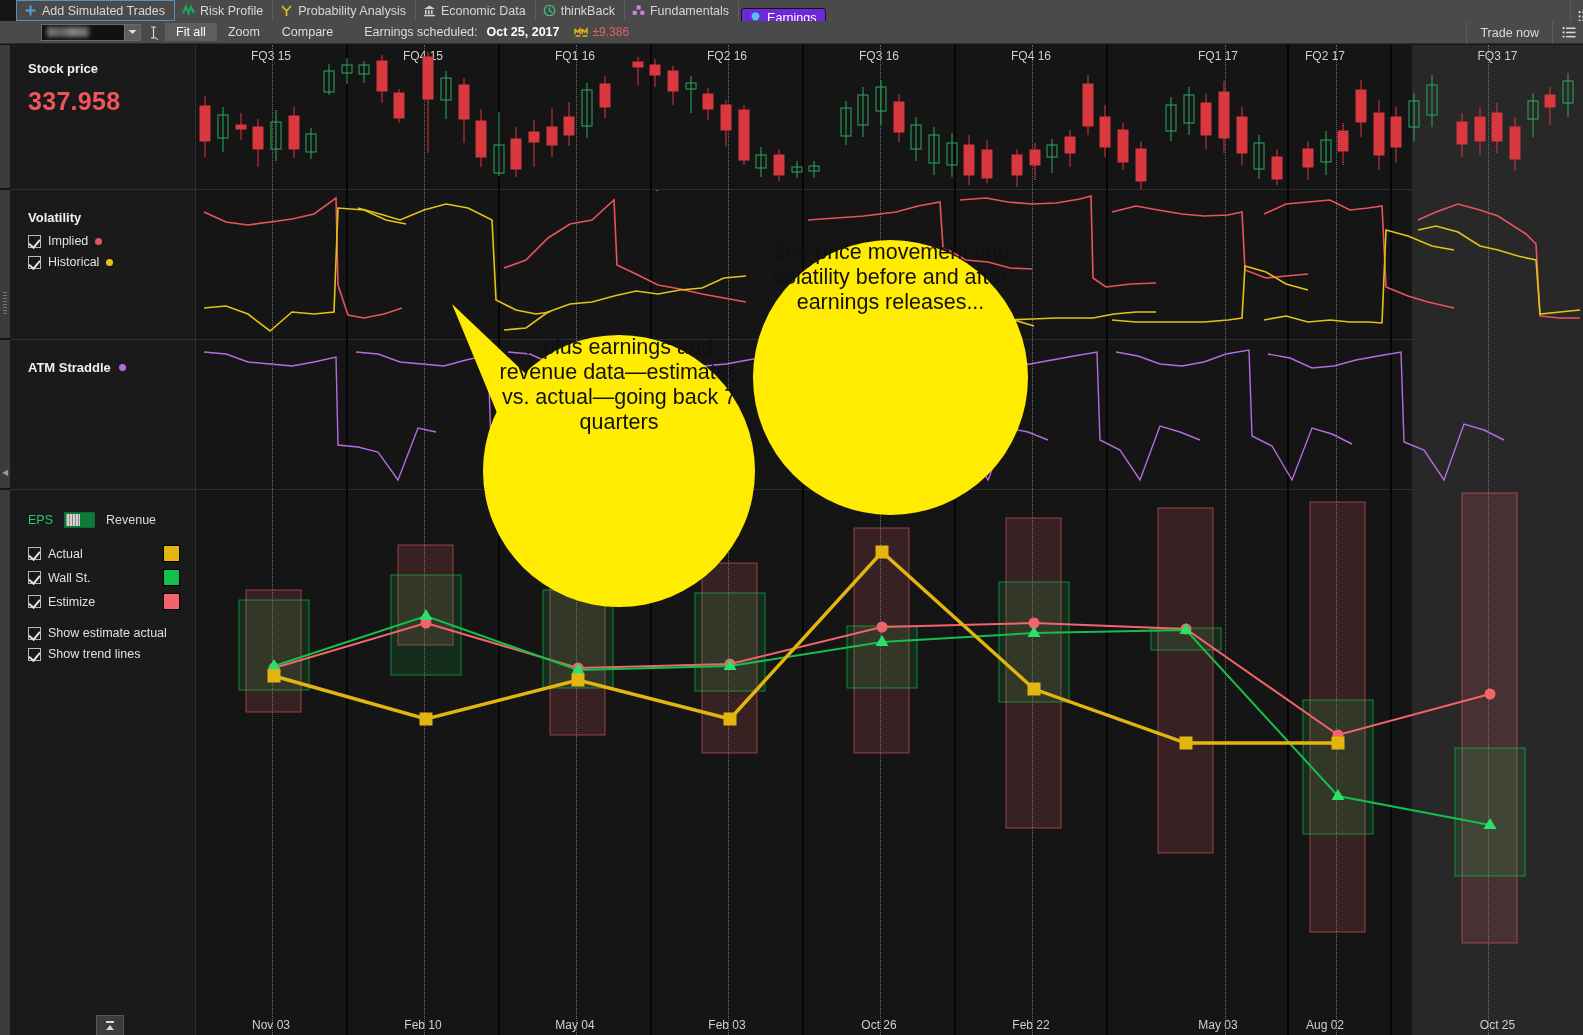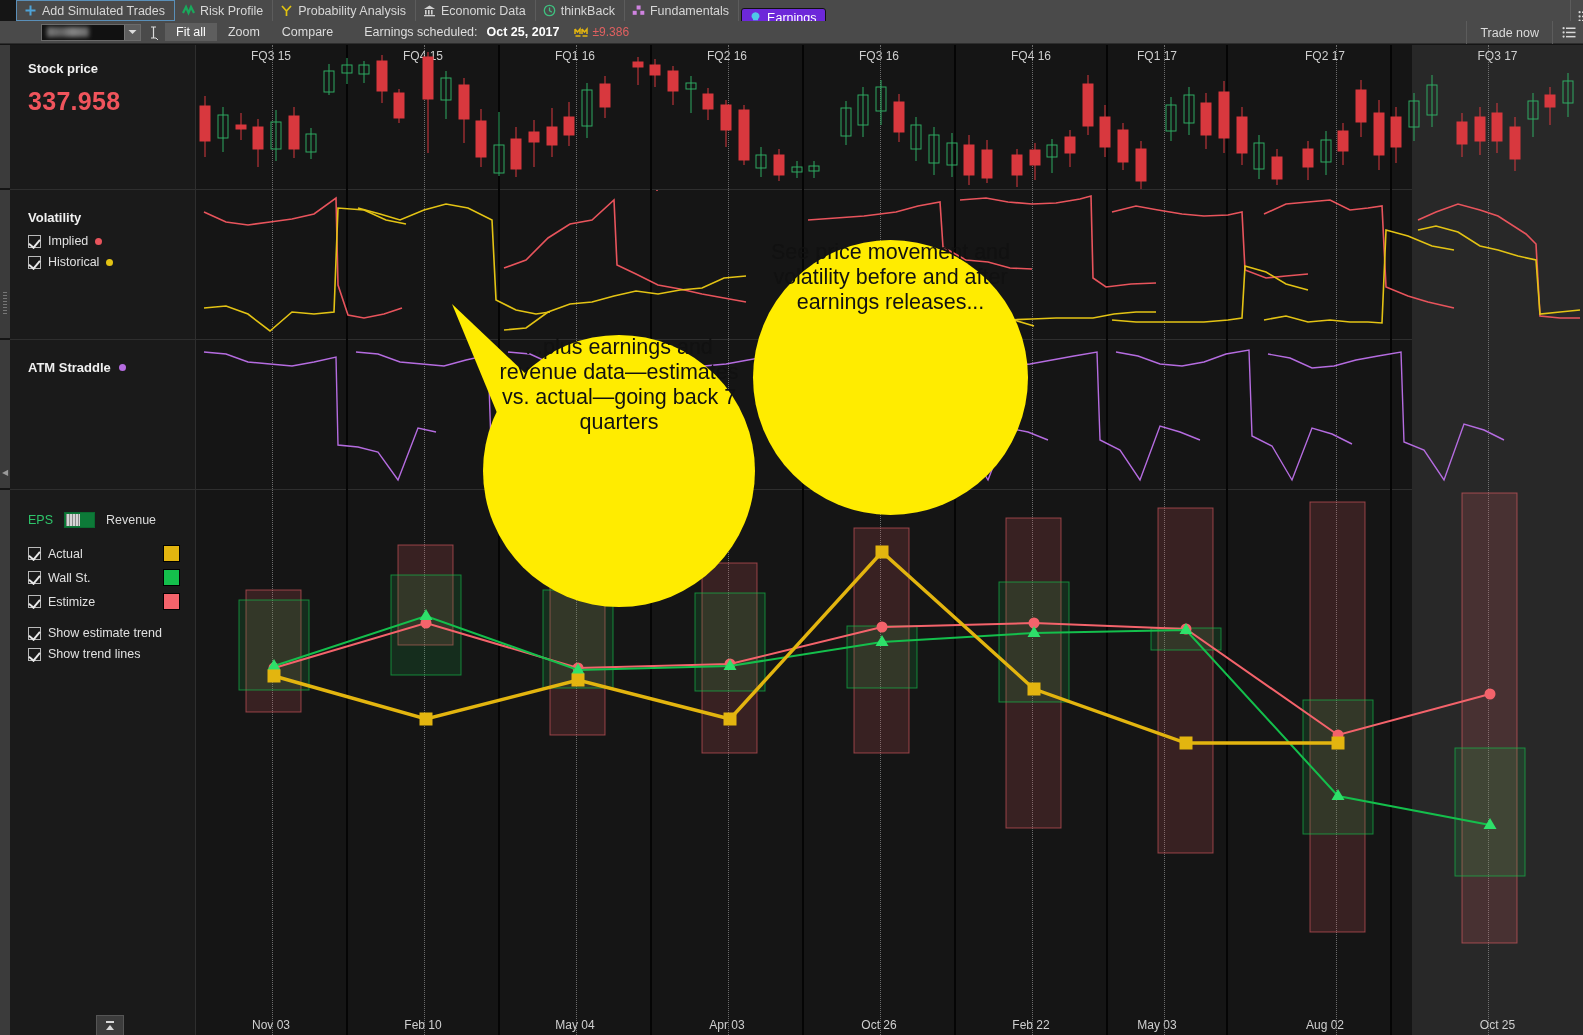--- a/index.html
+++ b/index.html
@@ -334,21 +334,21 @@
           <div class="chk-row" style="width:152px;">
             <span class="chk"></span>
             <span class="chk-lbl" style="flex:1">Estimize</span>
             <span class="swatch" style="background:#f4636b"></span>
           </div>
         </div>
 
         <div style="margin-top:16px;">
           <div class="chk-row">
             <span class="chk"></span>
-            <span class="chk-lbl">Show estimate trend</span>
+            <span class="chk-lbl">Show estimate actual</span>
           </div>
           <div class="chk-row">
             <span class="chk"></span>
             <span class="chk-lbl">Show trend lines</span>
           </div>
         </div>
       </div>
 
       <div class="collapse-btn">
         <span>
@@ -376,34 +376,34 @@
         <div class="dlabel">Feb 10</div>
         <div class="gdash" style="left:76px;"></div>
       </div>
       <div class="gcol" style="left:304px;width:152px;">
         <div class="qlabel">FQ1 16</div>
         <div class="dlabel">May 04</div>
         <div class="gdash" style="left:76px;"></div>
       </div>
       <div class="gcol" style="left:456px;width:152px;">
         <div class="qlabel">FQ2 16</div>
-        <div class="dlabel">Apr 03</div>
+        <div class="dlabel">Feb 03</div>
         <div class="gdash" style="left:76px;"></div>
       </div>
       <div class="gcol" style="left:608px;width:152px;">
         <div class="qlabel">FQ3 16</div>
         <div class="dlabel">Oct 26</div>
         <div class="gdash" style="left:76px;"></div>
       </div>
       <div class="gcol" style="left:760px;width:152px;">
         <div class="qlabel">FQ4 16</div>
         <div class="dlabel">Feb 22</div>
         <div class="gdash" style="left:76px;"></div>
       </div>
-      <div class="gcol" style="left:892px;width:140px;">
+      <div class="gcol" style="left:953px;width:140px;">
         <div class="qlabel">FQ1 17</div>
         <div class="dlabel">May 03</div>
         <div class="gdash" style="left:76px;"></div>
       </div>
       <div class="gcol" style="left:1064px;width:132px;">
         <div class="qlabel">FQ2 17</div>
         <div class="dlabel">Aug 02</div>
         <div class="gdash" style="left:76px;"></div>
       </div>
       <div class="gcol lastcol" style="left:1216px;width:171px;border-right:none;">

